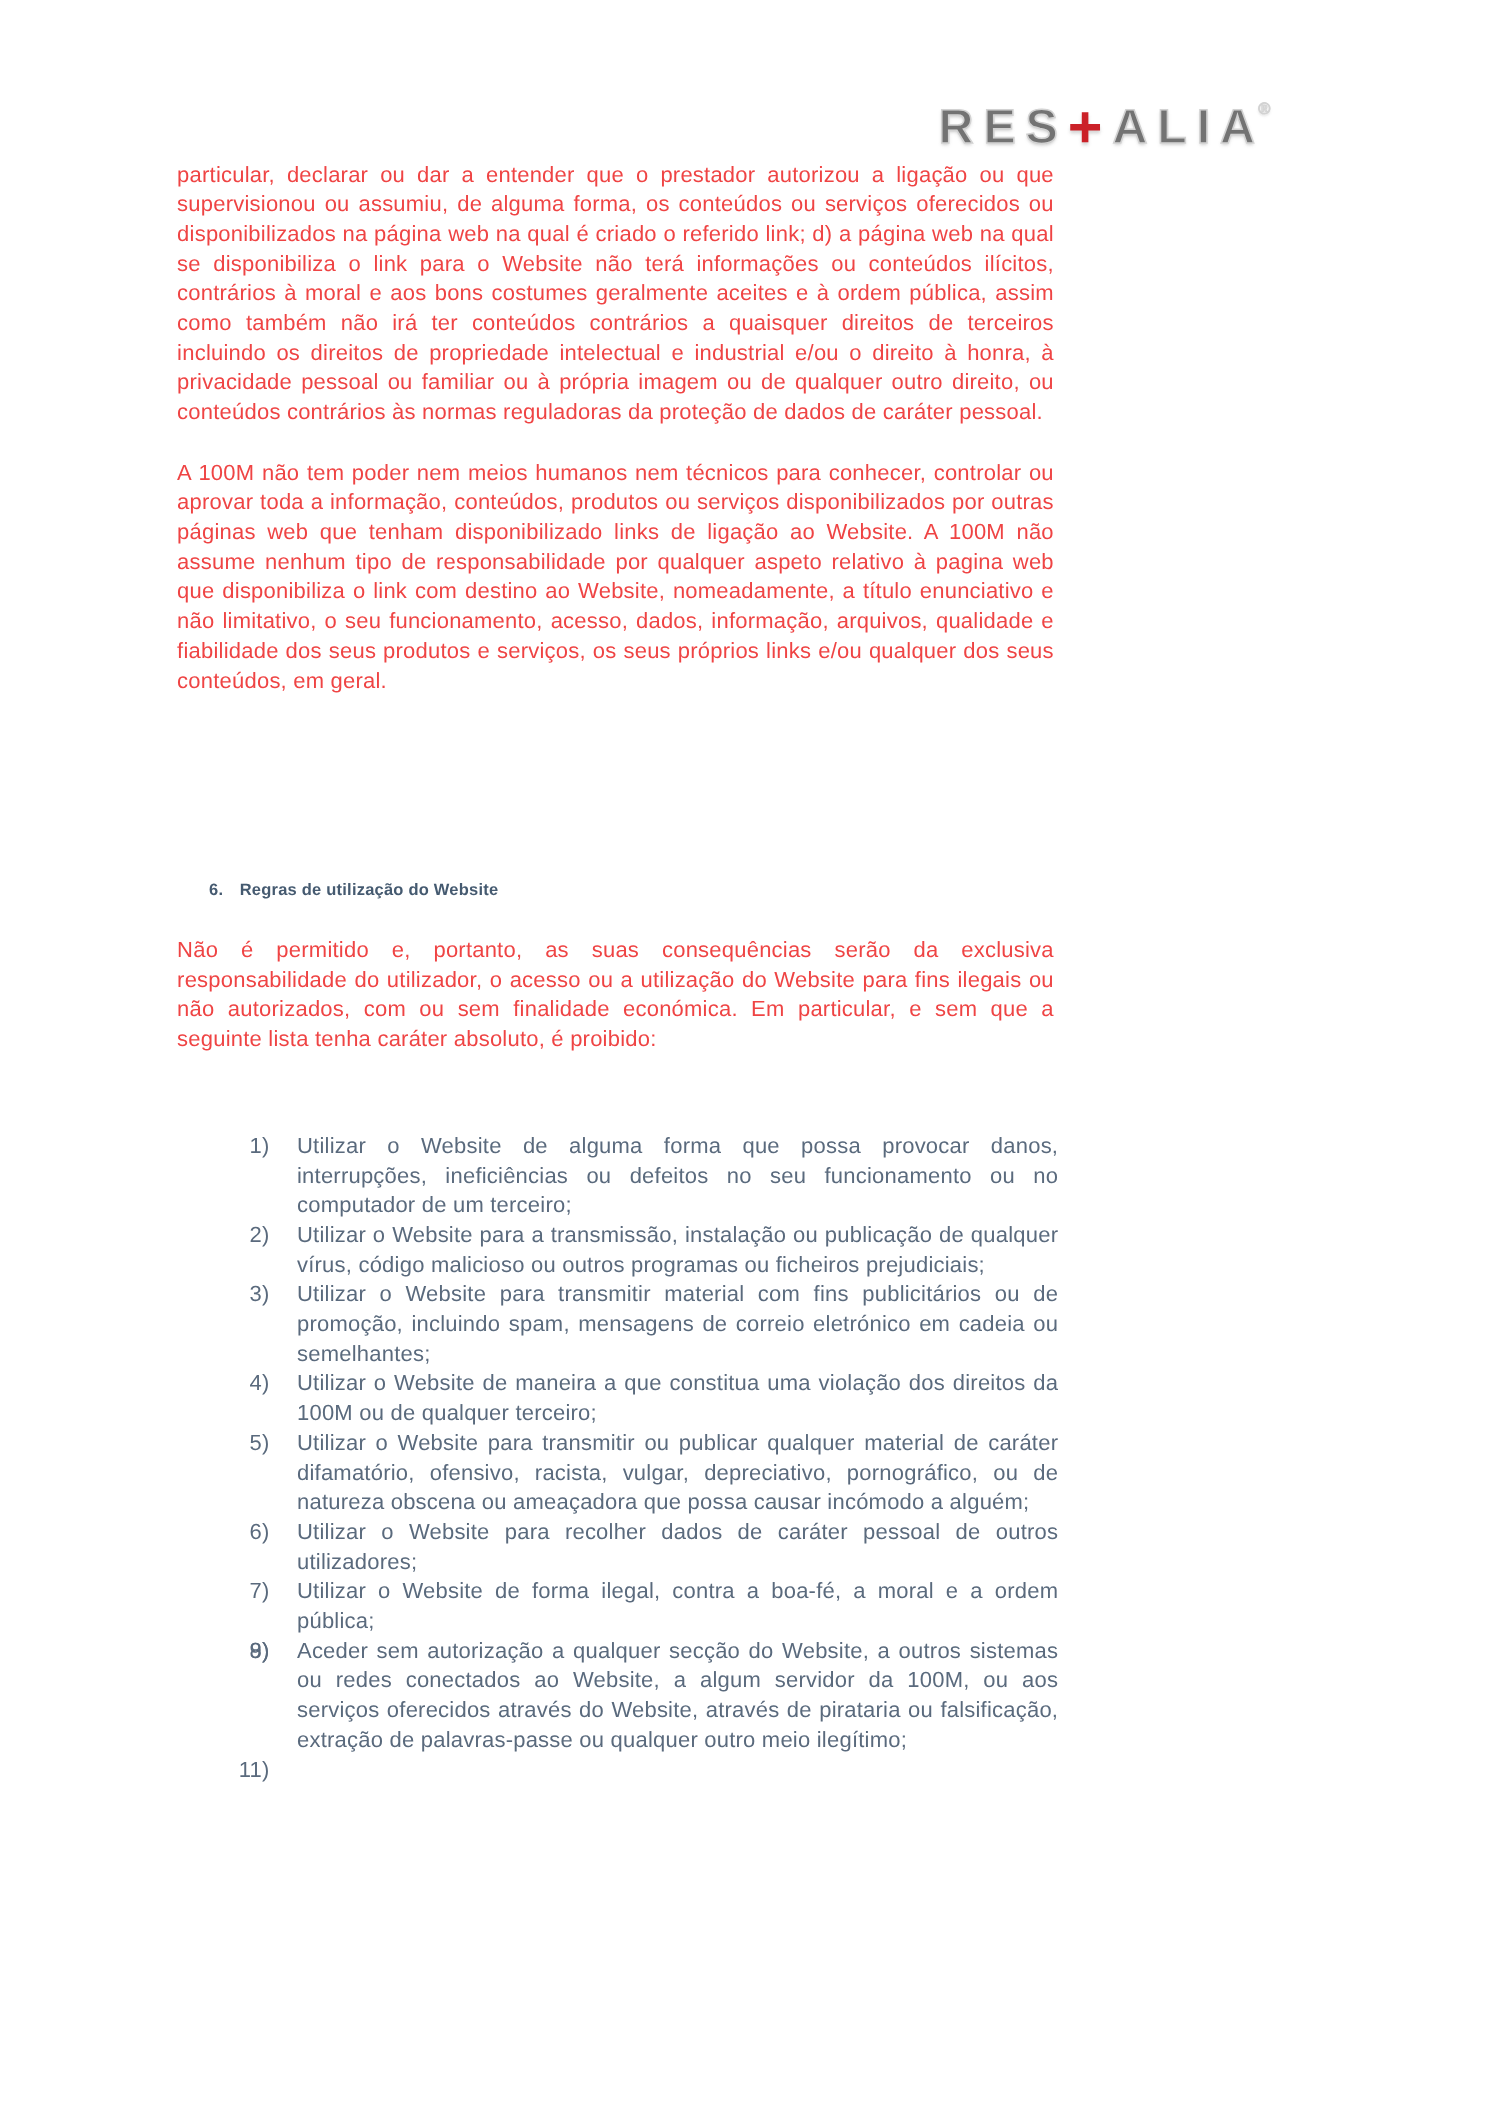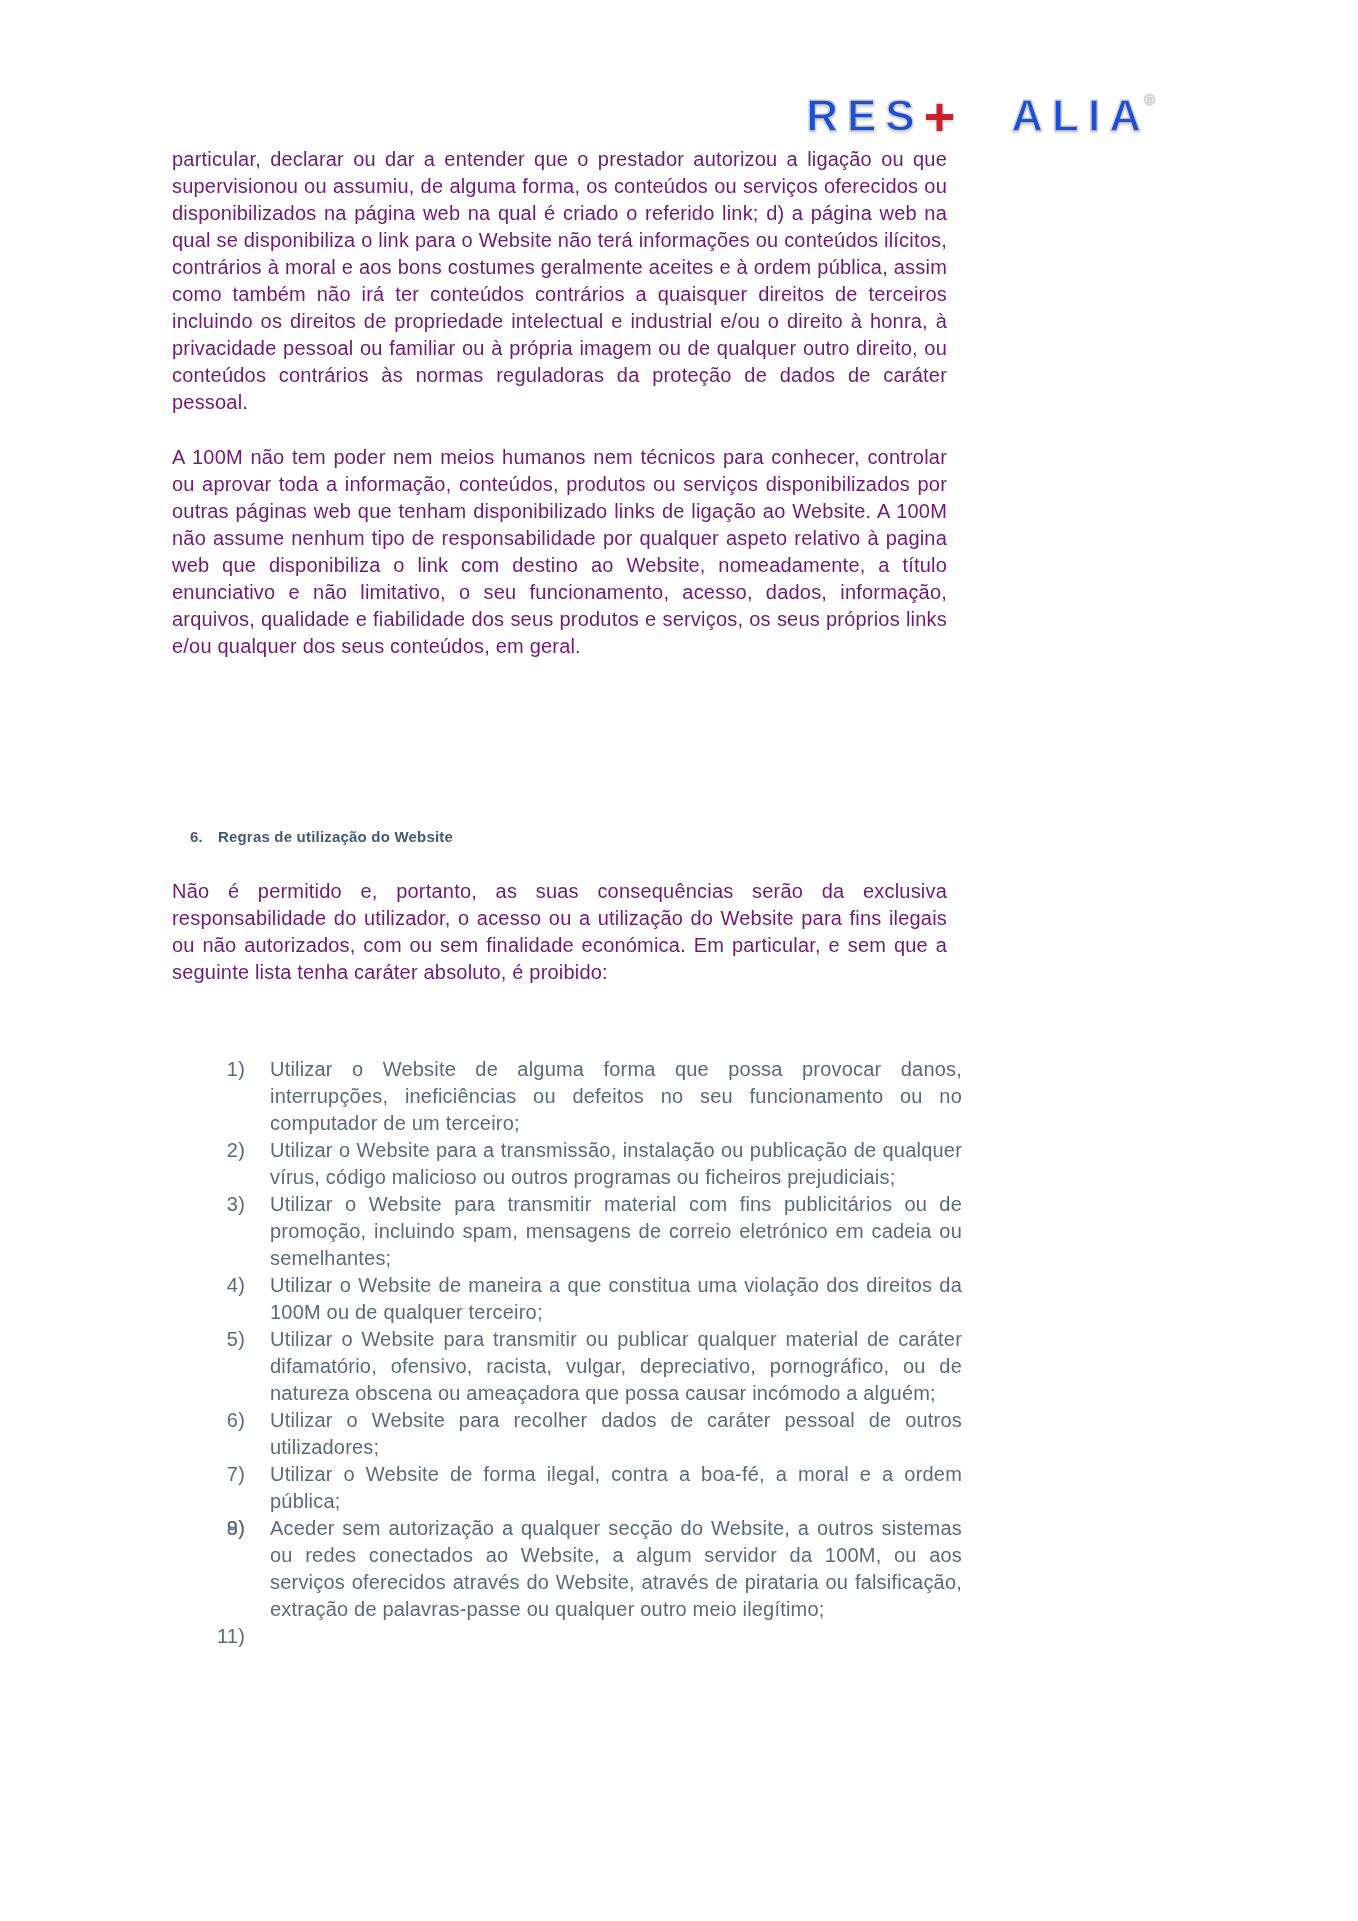--- a/index.html
+++ b/index.html
@@ -22,24 +22,23 @@
     top: 70px;
     right: 203px;
     white-space: nowrap;
     font-weight: 700;
     font-size: 44px;
     letter-spacing: 9px;
     line-height: 60px;
     user-select: none;
   }
   .logo-text {
-    color: #1d4ed8;
+    color: #737373;
     -webkit-text-stroke: 1.4px #d2d2d2;
     text-shadow: 0 2px 3px rgba(120,120,120,0.35);
-    margin-left: 47px;
   }
   .logo-plus {
     color: #cb2128;
     -webkit-text-stroke: 0;
     font-size: 54px;
     font-weight: 700;
     vertical-align: -4px;
     letter-spacing: 9px;
     text-shadow: 0 2px 3px rgba(120,120,120,0.30);
   }
@@ -53,26 +52,26 @@
     text-shadow: 0 1px 2px rgba(120,120,120,0.3);
   }
   
   .content {
     position: absolute;
     top: 0;
     left: 157px;
     width: 805px;
   }
   .body-par {
-    margin: 15px;
+    margin: 4px;
     font-size: 20px;
     line-height: 27px;
     letter-spacing: 0.2px;
     text-align: justify;
-    color: #701a75;
+    color: #ef4444;
   }
   .par-1 { margin-top: 146px; }
   .par-2 { margin-top: 28px; }
   .section-heading {
     margin: 160px 0 0 0;
     padding-left: 33px;
     font-size: 15px;
     line-height: 34px;
     font-weight: 700;
     color: #455a70;

